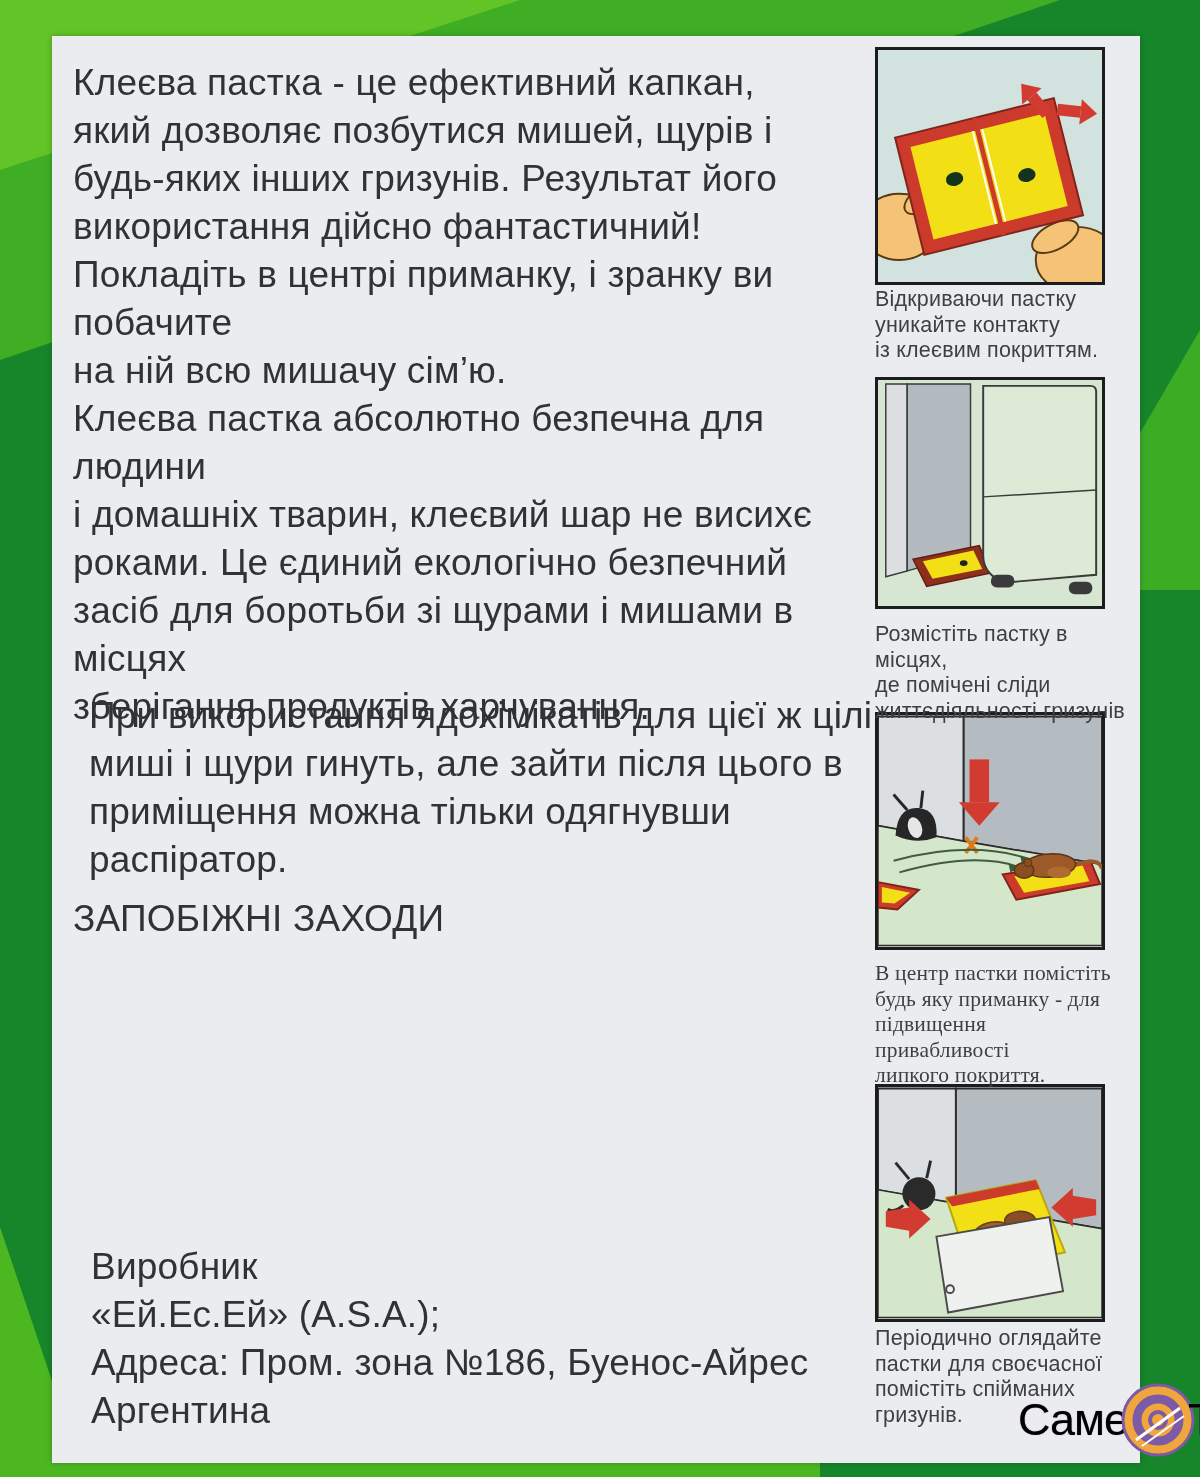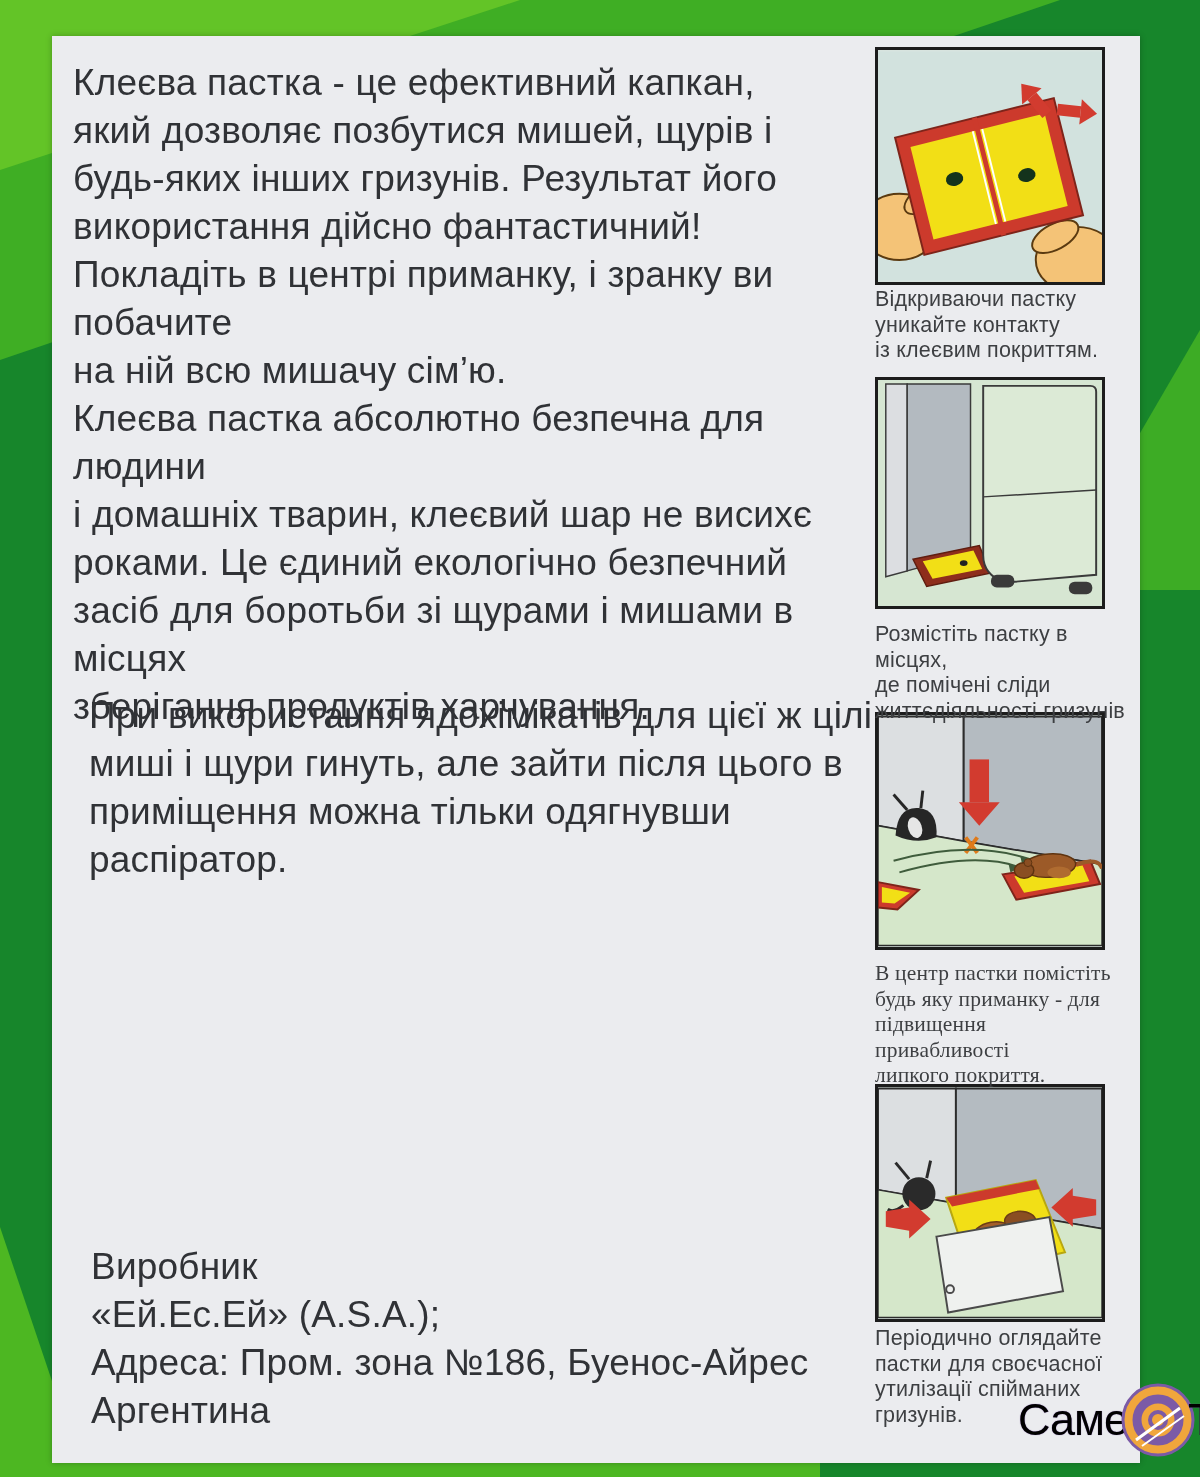--- a/index.html
+++ b/index.html
@@ -112,20 +112,21 @@
 Покладіть в центрі приманку, і зранку ви побачите
 на ній всю мишачу сім’ю.
 Клеєва пастка абсолютно безпечна для людини
 і домашніх тварин, клеєвий шар не висихє
 роками. Це єдиний екологічно безпечний
 засіб для боротьби зі щурами і мишами в місцях
 зберігання продуктів харчування.</div>
     <div class="txt t-poison">При використання ядохімікатів для цієї ж цілі,
 миші і щури гинуть, але зайти після цього в
 приміщення можна тільки одягнувши распіратор.</div>
+    <div class="txt t-prec-head">ЗАПОБІЖНІ ЗАХОДИ</div>
     <div class="txt t-producer">Виробник
 «Ей.Ес.Ей» (A.S.A.);
 Адреса: Пром. зона №186, Буенос-Айрес
 Аргентина</div>
 
     <div class="panel p1">
       <svg viewBox="0 0 230 235">
         <rect x="0" y="0" width="230" height="235" fill="#d2e2de"></rect>
 
         <g>
@@ -267,21 +268,21 @@
 життєдіяльності гризунів</div>
     <div class="caption c1">Відкриваючи пастку
 уникайте контакту
 із клеєвим покриттям.</div>
     <div class="caption c3">В центр пастки помістіть
 будь яку приманку - для
 підвищення привабливості
 липкого покриття.</div>
     <div class="caption c4">Періодично оглядайте
 пастки для своєчасної
-утилізації спійманих
+помістіть спійманих
 гризунів.</div>
   </div>
 
   <div class="logo">
     <span class="logo-word">Саме</span>
     <svg class="logo-emblem" viewBox="0 0 76 76">
       <circle cx="38" cy="38" r="35" fill="#f0a63c"></circle>
       <circle cx="38" cy="38" r="35" fill="none" stroke="#7b5aa6" stroke-width="3"></circle>
       <circle cx="38" cy="38" r="21" fill="none" stroke="#7b5aa6" stroke-width="9"></circle>
       <circle cx="38" cy="38" r="8" fill="#f0a63c" stroke="#7b5aa6" stroke-width="4"></circle>

